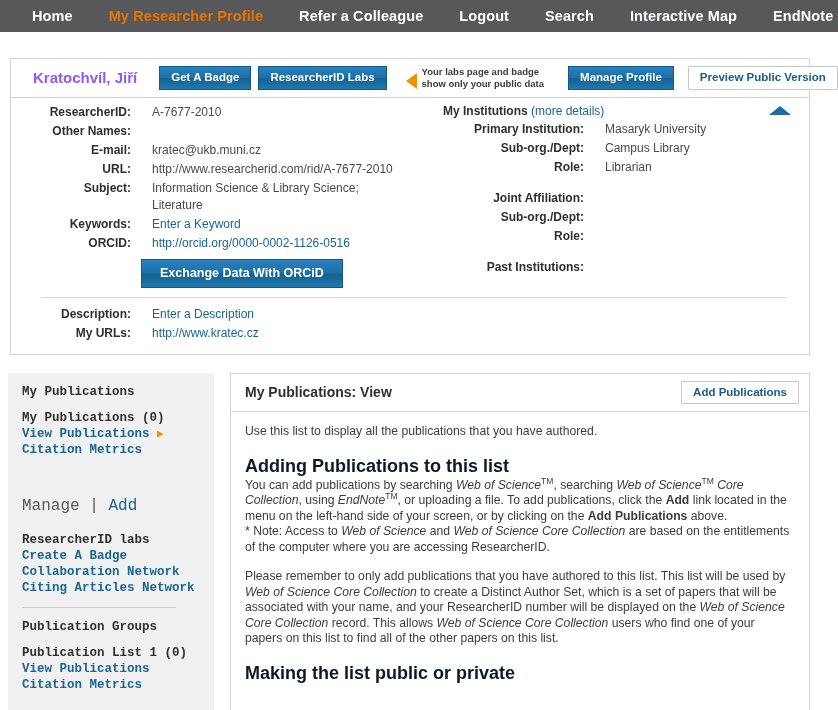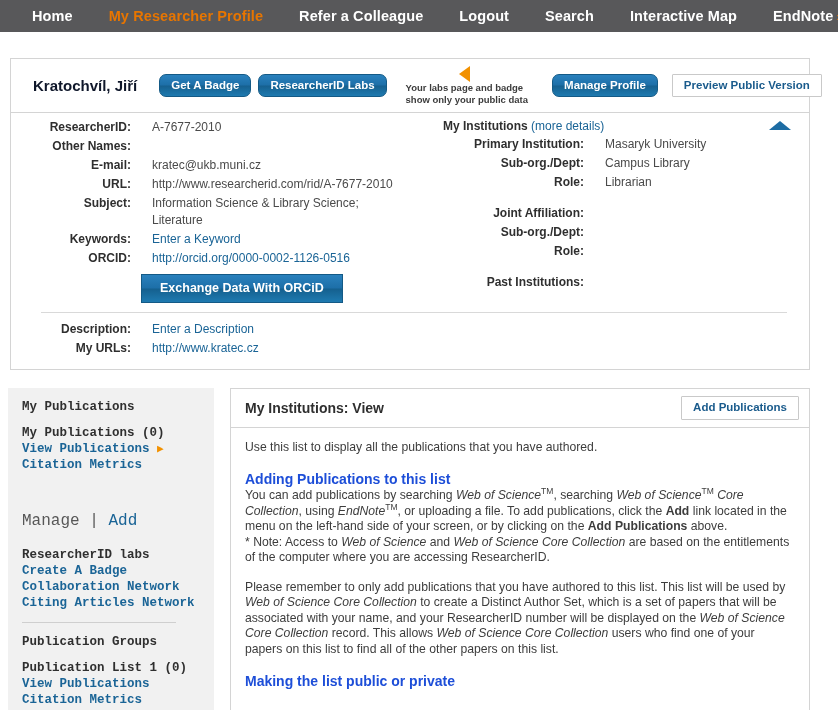--- a/index.html
+++ b/index.html
@@ -45,54 +45,53 @@
   .profile-head {
     display: flex;
     align-items: center;
     padding: 7px 8px 7px 22px;
     border-bottom: 1px solid #d4d4d4;
     gap: 7px;
   }
   .profile-name {
     font-size: 15px;
     font-weight: bold;
-    color: #0f172a;
+    color: #8b5cf6;
     margin-right: 15px;
     white-space: nowrap;
   }
   .btn-blue {
     background: linear-gradient(to bottom, #2a81bd 0%, #1d6fa8 48%, #16608f 52%, #1e7ab0 100%);
     border: 1px solid #145a86;
     color: #ffffff;
     font-weight: bold;
     font-size: 11.5px;
     padding: 4px 11px 5px;
-    border-radius: 7px;
+    border-radius: 0;
     cursor: pointer;
     white-space: nowrap;
     line-height: 1.1;
   }
   .btn-white {
     background: #ffffff;
     border: 1px solid #c9c9c9;
     color: #1a5b8c;
     font-weight: bold;
     font-size: 11.5px;
     padding: 4px 11px 5px;
     border-radius: 1px;
     cursor: pointer;
     white-space: nowrap;
     line-height: 1.1;
   }
   .labs-callout {
     display: flex;
-    align-items: center;
+    align-items: flex-end;
     margin-left: 12px;
     margin-right: 10px;
-    flex-direction: column;
   }
   .callout-tri {
     width: 0; height: 0;
     border-top: 8px solid transparent;
     border-bottom: 8px solid transparent;
     border-right: 11px solid #f29100;
     margin-right: 5px;
   }
   .callout-text {
     font-size: 9.5px;
@@ -212,23 +211,23 @@
   }
   .mp-title { font-size: 14px; font-weight: bold; color: #2f2f2f; }
   .mp-body { padding: 12px 16px 0 14px; }
   .mp-p {
     font-size: 12.2px;
     color: #3d3d3d;
     line-height: 15.5px;
     margin: 0 0 0 0;
   }
   .mp-sub {
-    font-size: 14px;
-    font-weight: bold;
-    color: #1d4ed8;
+    font-size: 18px;
+    font-weight: bold;
+    color: #0f172a;
     margin: 16px 0 1px 0;
   }
   .mp-spacer { height: 14px; }
   i { font-style: italic; }
   sup { font-size: 8.5px; vertical-align: super; line-height: 0; }
   b { font-weight: bold; }
 </style>
 </head>
 <body>
 
@@ -378,21 +377,21 @@
     <div class="side-sub">Publication Groups</div>
     <div class="side-gap" style="height:10px"></div>
     <div class="side-sub">Publication List 1 (0)</div>
     <a class="side-link">View Publications</a>
     <a class="side-link">Citation Metrics</a>
     <div class="side-plain"><span>Manage</span><span> | </span><a>Add</a></div>
   </div>
 
   <div class="mainpanel">
     <div class="mp-head">
-      <div class="mp-title">My Institutions: View</div>
+      <div class="mp-title">My Publications: View</div>
       <div class="spacer"></div>
       <button class="btn-white">Add Publications</button>
     </div>
 
     <div class="mp-body">
       <p class="mp-p">Use this list to display all the publications that you have authored.</p>
 
       <div class="mp-sub">Adding Publications to this list</div>
       <p class="mp-p"><span>You can add publications by searching </span><i>Web of Science</i><sup>TM</sup><span>, searching </span><i>Web of Science</i><sup>TM</sup><i> Core Collection</i><span>, using </span><i>EndNote</i><sup>TM</sup><span>, or uploading a file. To add publications, click the </span><b>Add</b><span> link located in the menu on the left-hand side of your screen, or by clicking on the </span><b>Add Publications</b><span> above.</span></p>
       <p class="mp-p"><span>* Note: Access to </span><i>Web of Science</i><span> and </span><i>Web of Science Core Collection</i><span> are based on the entitlements of the computer where you are accessing ResearcherID.</span></p>

